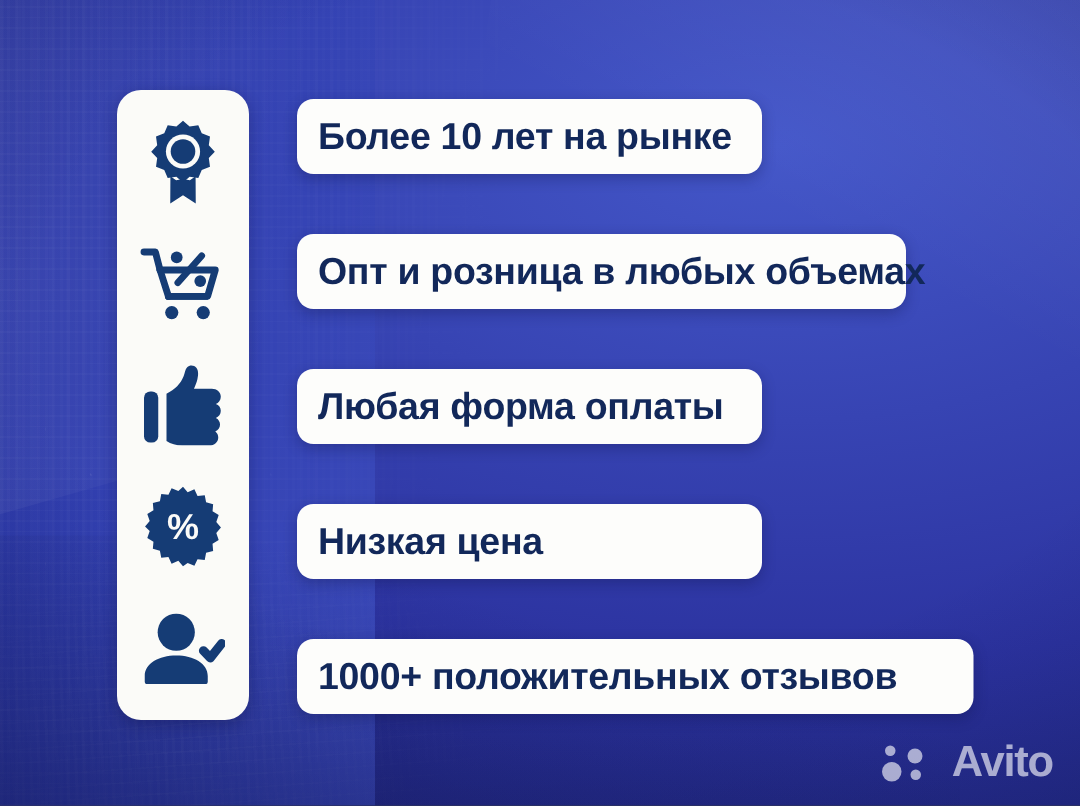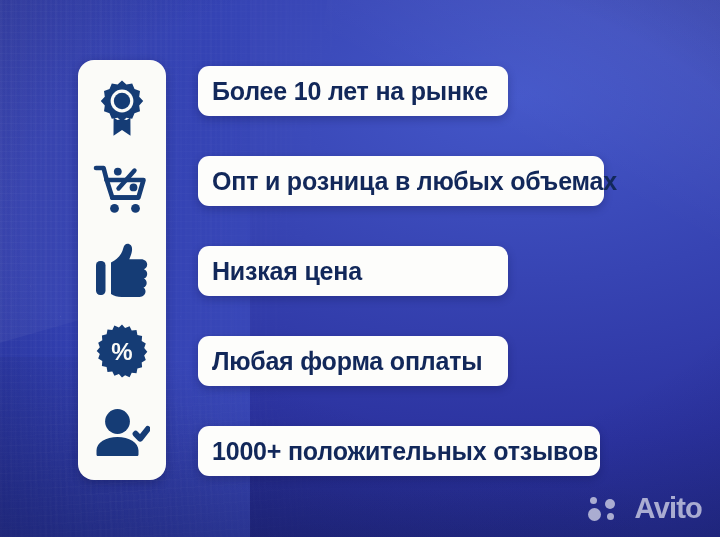--- a/index.html
+++ b/index.html
@@ -147,21 +147,21 @@
     font-size: 25px;
     font-weight: 700;
     letter-spacing: -0.2px;
     white-space: nowrap;
     line-height: 1;
   }
   .pill.w1 { width: 310px; }
   .pill.w2 { width: 406px; }
   .pill.w3 { width: 310px; }
   .pill.w4 { width: 310px; }
-  .pill.w5 { width: 402px; }
+  .pill.w5 { width: 451px; }
 
   
   .avito {
     position: absolute;
     right: 18px; bottom: 14px;
     display: flex;
     align-items: center;
     gap: 20px;
     opacity: .72;
   }
@@ -256,26 +256,26 @@
   <div class="pill-stack">
 
     <div class="pill w1">
       <span class="pill-text">Более 10 лет на рынке</span>
     </div>
 
     <div class="pill w2">
       <span class="pill-text">Опт и розница в любых объемах</span>
     </div>
 
+    <div class="pill w3">
+      <span class="pill-text">Любая форма оплаты</span>
+    </div>
+
     <div class="pill w4">
       <span class="pill-text">Низкая цена</span>
-    </div>
-
-    <div class="pill w3">
-      <span class="pill-text">Любая форма оплаты</span>
     </div>
 
     <div class="pill w5">
       <span class="pill-text">1000+ положительных отзывов</span>
     </div>
 
   </div>
 
   <div class="avito">
     <span class="avito-mark">

